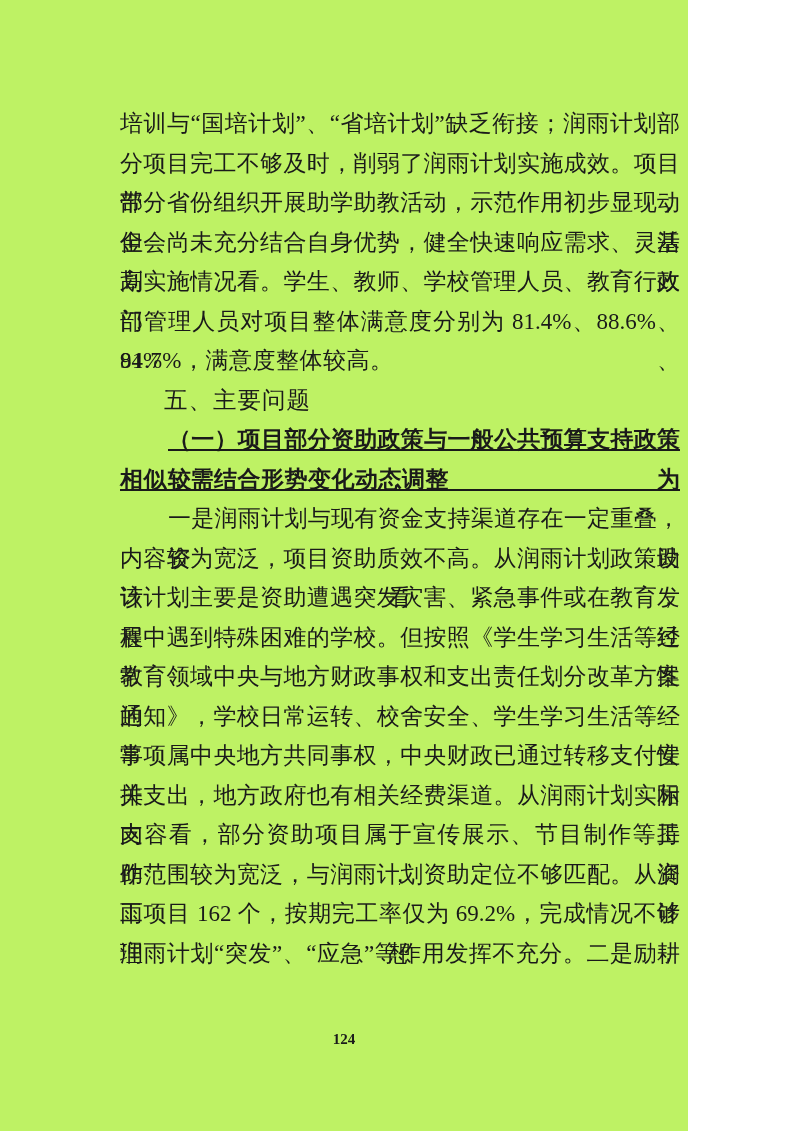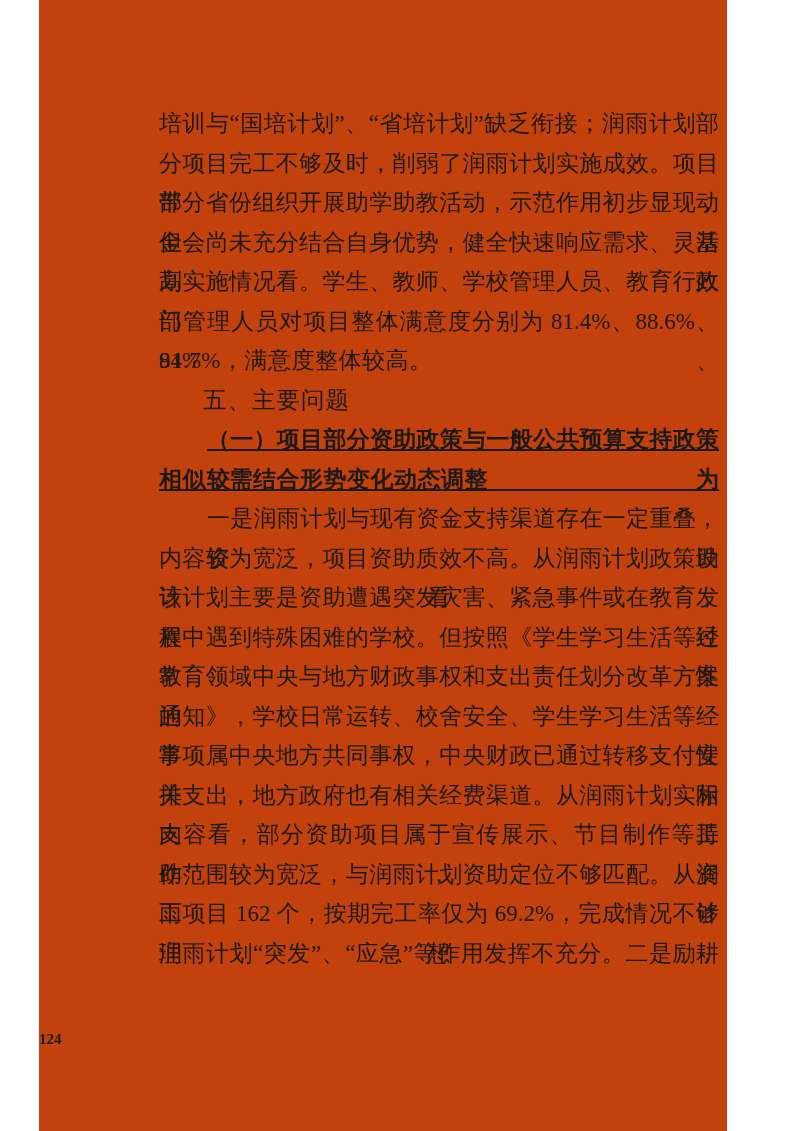--- a/index.html
+++ b/index.html
@@ -4,25 +4,24 @@
 <style>
   html, body {
     margin: 0;
     padding: 0;
     background: #ffffff;
   }
   .page {
     position: relative;
     width: 688px;
     height: 1131px;
-    background: #c2410c;
+    background: #bef264;
     color: #1a1a1a;
     font-family: "Liberation Serif", "DejaVu Serif", serif;
     overflow: hidden;
-    margin-left: 39px;
   }
   .text-block {
     position: absolute;
     left: 120px;
     top: 104px;
     width: 560px;
   }
   .line {
     height: 39.5px;
     line-height: 39.5px;
@@ -46,20 +45,21 @@
   }
   .line.sub-heading {
     font-weight: bold;
     text-decoration: underline;
   }
   .page-number {
     position: absolute;
     top: 1031px;
     left: 0;
     width: 100%;
+    text-align: center;
     font-family: "Liberation Serif", "DejaVu Serif", serif;
     font-size: 15px;
     font-weight: bold;
     color: #1a1a1a;
   }
 </style>
 </head>
 <body>
 
 <div class="page">

